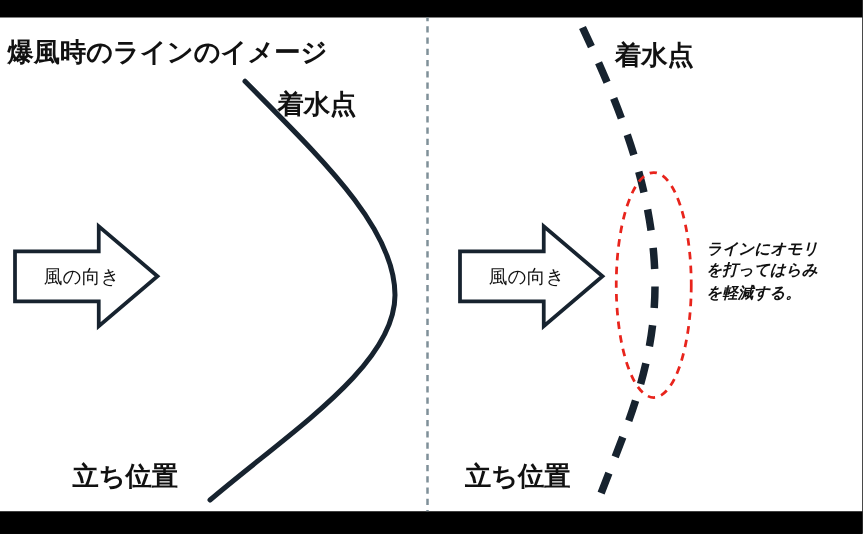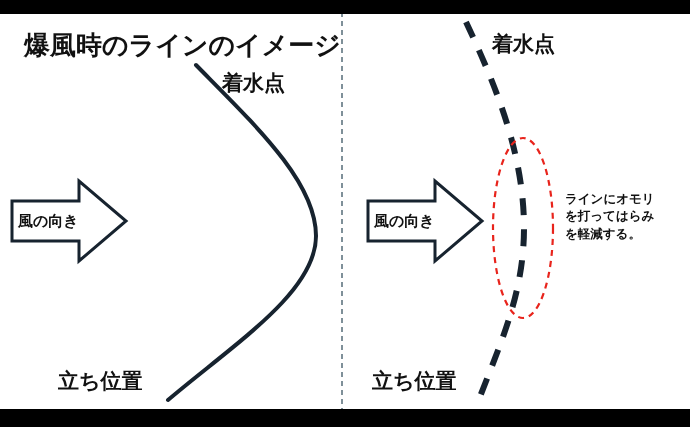--- a/index.html
+++ b/index.html
@@ -43,21 +43,21 @@
   }
 
   .lbl {
     position: absolute;
     white-space: pre;
     line-height: 1.18;
     color: #111111;
     font-weight: 700;
     letter-spacing: 0px;
   }
-  .lbl-title   { left: 24px;   top: 16px;  font-size: 26px; }
+  .lbl-title   { left: 6px;   top: 16px;  font-size: 21px; }
   .lbl-splashL { left: 222px; top: 57px;  font-size: 21px; }
   .lbl-splashR { left: 492px; top: 18px;  font-size: 21px; }
   .lbl-standL  { left: 58px;  top: 355px; font-size: 21px; }
   .lbl-standR  { left: 372px; top: 355px; font-size: 21px; }
 
   .lbl-red {
     left: 350px;
     top: 70px;
     font-size: 14px;
     color: #e8241c;
@@ -66,28 +66,30 @@
     line-height: 1.35;
     font-weight: 700;
   }
   .lbl-note {
     left: 565px;
     top: 176px;
     font-size: 12.5px;
     color: #111111;
     line-height: 1.38;
     font-weight: 700;
+    font-style: italic;
   }
 
   .wind-text {
     position: absolute;
     font-size: 15px;
-    font-weight: 700;
+    font-weight: 400;
     color: #111111;
     white-space: pre;
+    margin-left: 17px;
   }
   .wind-text-l { left: 18px;  top: 198px; }
   .wind-text-r { left: 374px; top: 198px; }
 </style>
 </head>
 <body>
 
 <div id="stage">
 
   <div class="bar" id="bar-top"></div>

